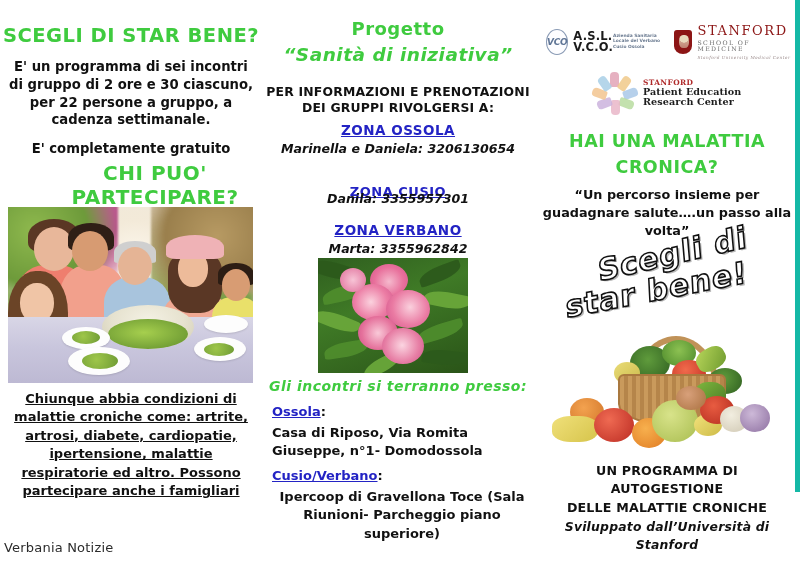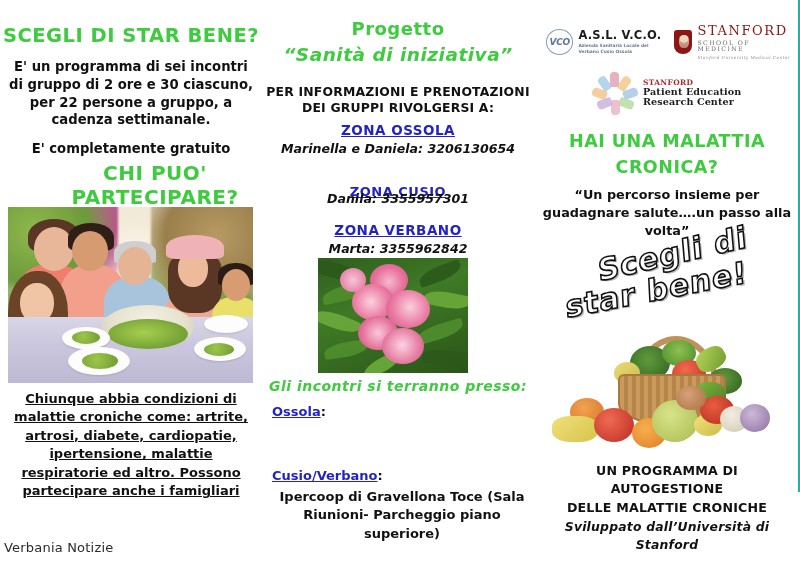--- a/index.html
+++ b/index.html
@@ -7,21 +7,21 @@
     width:800px;height:561px;
     background:#ffffff;
     font-family:"DejaVu Sans", sans-serif;
     overflow:hidden;
     position:relative;
   }
   #page{
     position:relative;
     width:800px;height:492px;
     background:#fff;
-    border-right:2px solid #14b8a6;
+    border-right:5px solid #14b8a6;
     box-sizing:border-box;
   }
   .col{position:absolute;top:0;height:561px;box-sizing:border-box;}
   #col-left{left:0;width:262px;}
   #col-mid{left:262px;width:272px;}
   #col-right{left:534px;width:266px;}
 
   
   .green-head{
     color:#3fcb3f;
@@ -184,21 +184,21 @@
   
   #logos{position:absolute;left:0;top:14px;width:266px;height:106px;}
   .logo-box{position:absolute;}
   #logo-asl{left:12px;top:10px;width:116px;height:36px;display:flex;align-items:center;gap:5px;}
   #asl-mark{
     width:38px;height:24px;border:1px solid #8a9bb5;border-radius:50%;
     display:flex;align-items:center;justify-content:center;
     font-size:9px;color:#5f7596;font-style:italic;font-weight:bold;letter-spacing:-.3px;
     background:#fdfdff;
   }
-  #asl-txt{display:flex;flex-direction:column;line-height:1;}
+  #asl-txt{display:flex;flex-direction:row;line-height:1;}
   #asl-main{font-size:11.5px;font-weight:bold;color:#1b1b1b;letter-spacing:.2px;}
   #asl-sub{font-size:4.4px;color:#6a7a90;font-weight:bold;line-height:1.25;margin-top:2px;}
   #logo-stan{left:140px;top:8px;width:118px;height:40px;display:flex;align-items:center;gap:5px;}
   #stan-shield{
     width:20px;height:24px;background:#8c1515;
     border-radius:3px 3px 50% 50%/3px 3px 34% 34%;
     position:relative;
   }
   #stan-shield::after{
     content:"";position:absolute;left:5px;top:5px;width:10px;height:13px;
@@ -362,20 +362,21 @@
       <div class="bloom" style="left:40px;top:58px;width:40px;height:34px;background:radial-gradient(circle at 50% 50%,#f9c9d8 0%,#e5729c 60%,#cc4c84 100%);"></div>
       <div class="bloom" style="left:64px;top:70px;width:42px;height:36px;background:radial-gradient(circle at 48% 48%,#fbd5e1 0%,#e77fa5 58%,#cf5189 100%);"></div>
       <div class="bloom" style="left:22px;top:10px;width:26px;height:24px;background:radial-gradient(circle at 50% 50%,#f7c4d6,#df6c98);"></div>
     </div>
 
     <div id="m-where" class="green-head">Gli incontri si terranno presso:</div>
 
     <div id="m-a1">
       <u>Ossola</u><span class="blk">:</span>
     </div>
+    <div id="m-a1txt">Casa di Riposo, Via Romita Giuseppe, n°1- Domodossola</div>
 
     <div id="m-a2">
       <u>Cusio/Verbano</u><span class="blk">:</span>
     </div>
     <div id="m-a2txt">Ipercoop di Gravellona Toce (Sala Riunioni- Parcheggio piano superiore)</div>
   </div>
 
   <div class="col" id="col-right">
 
     <div id="logos">

